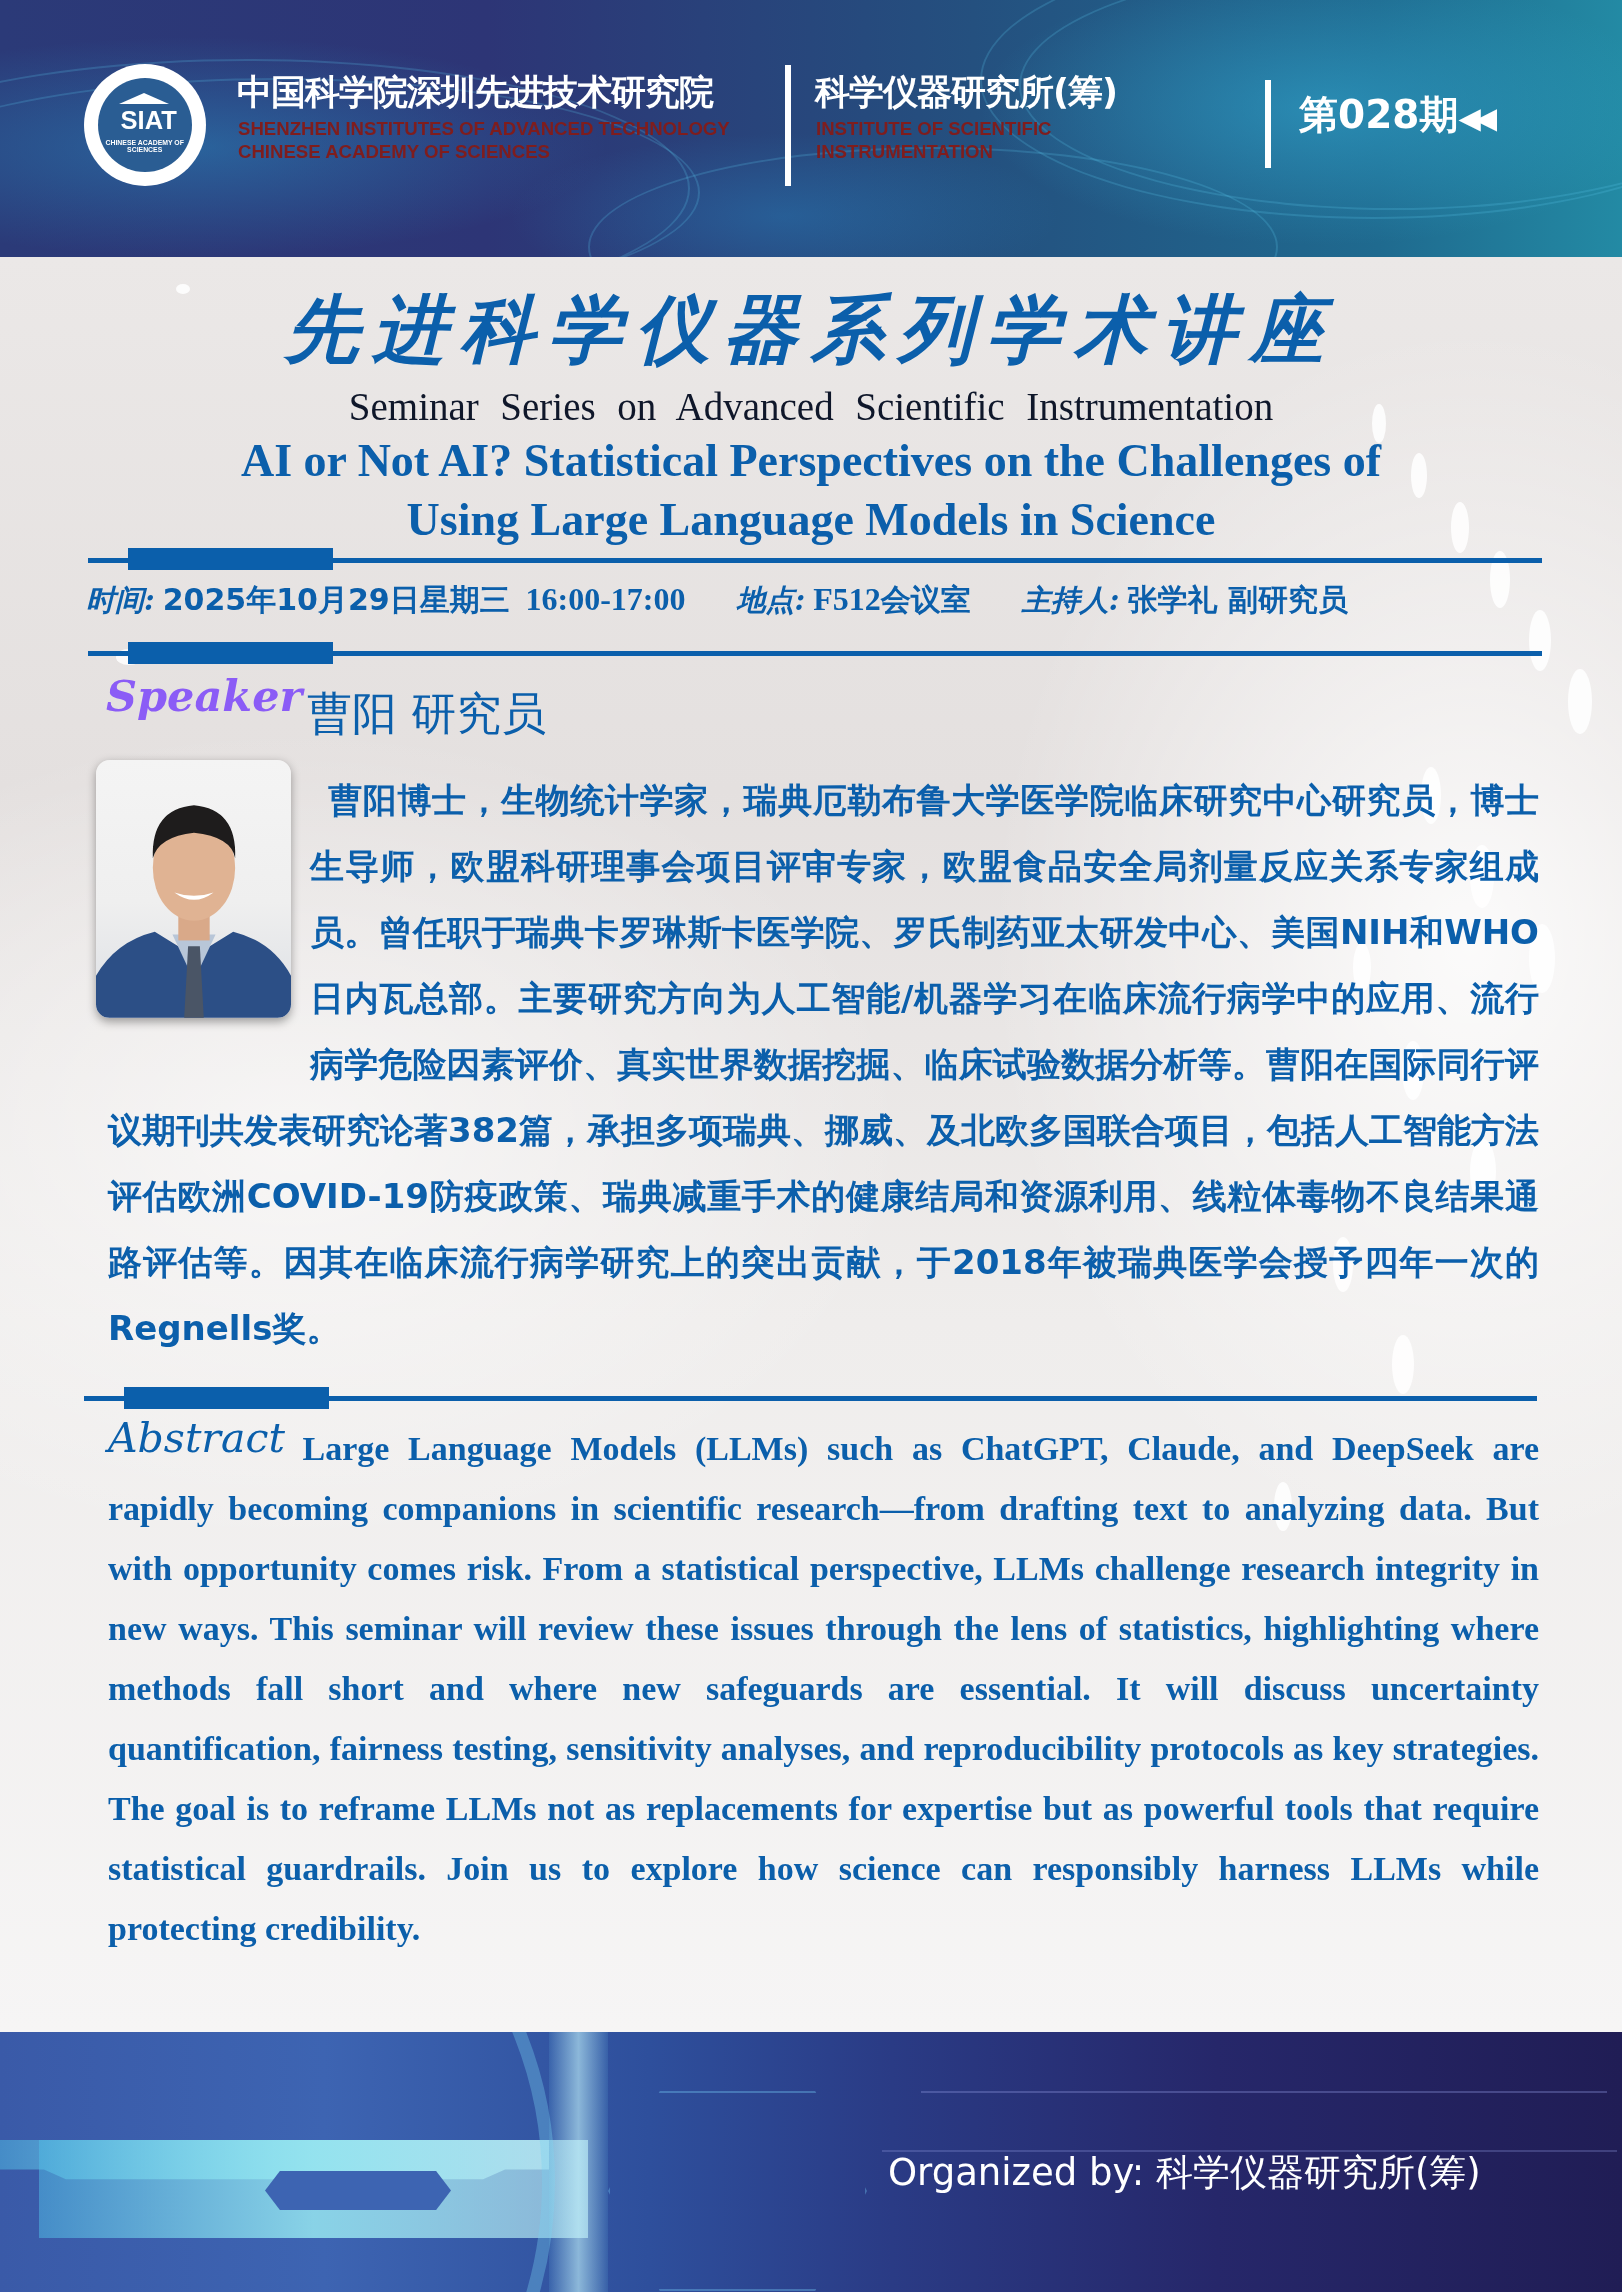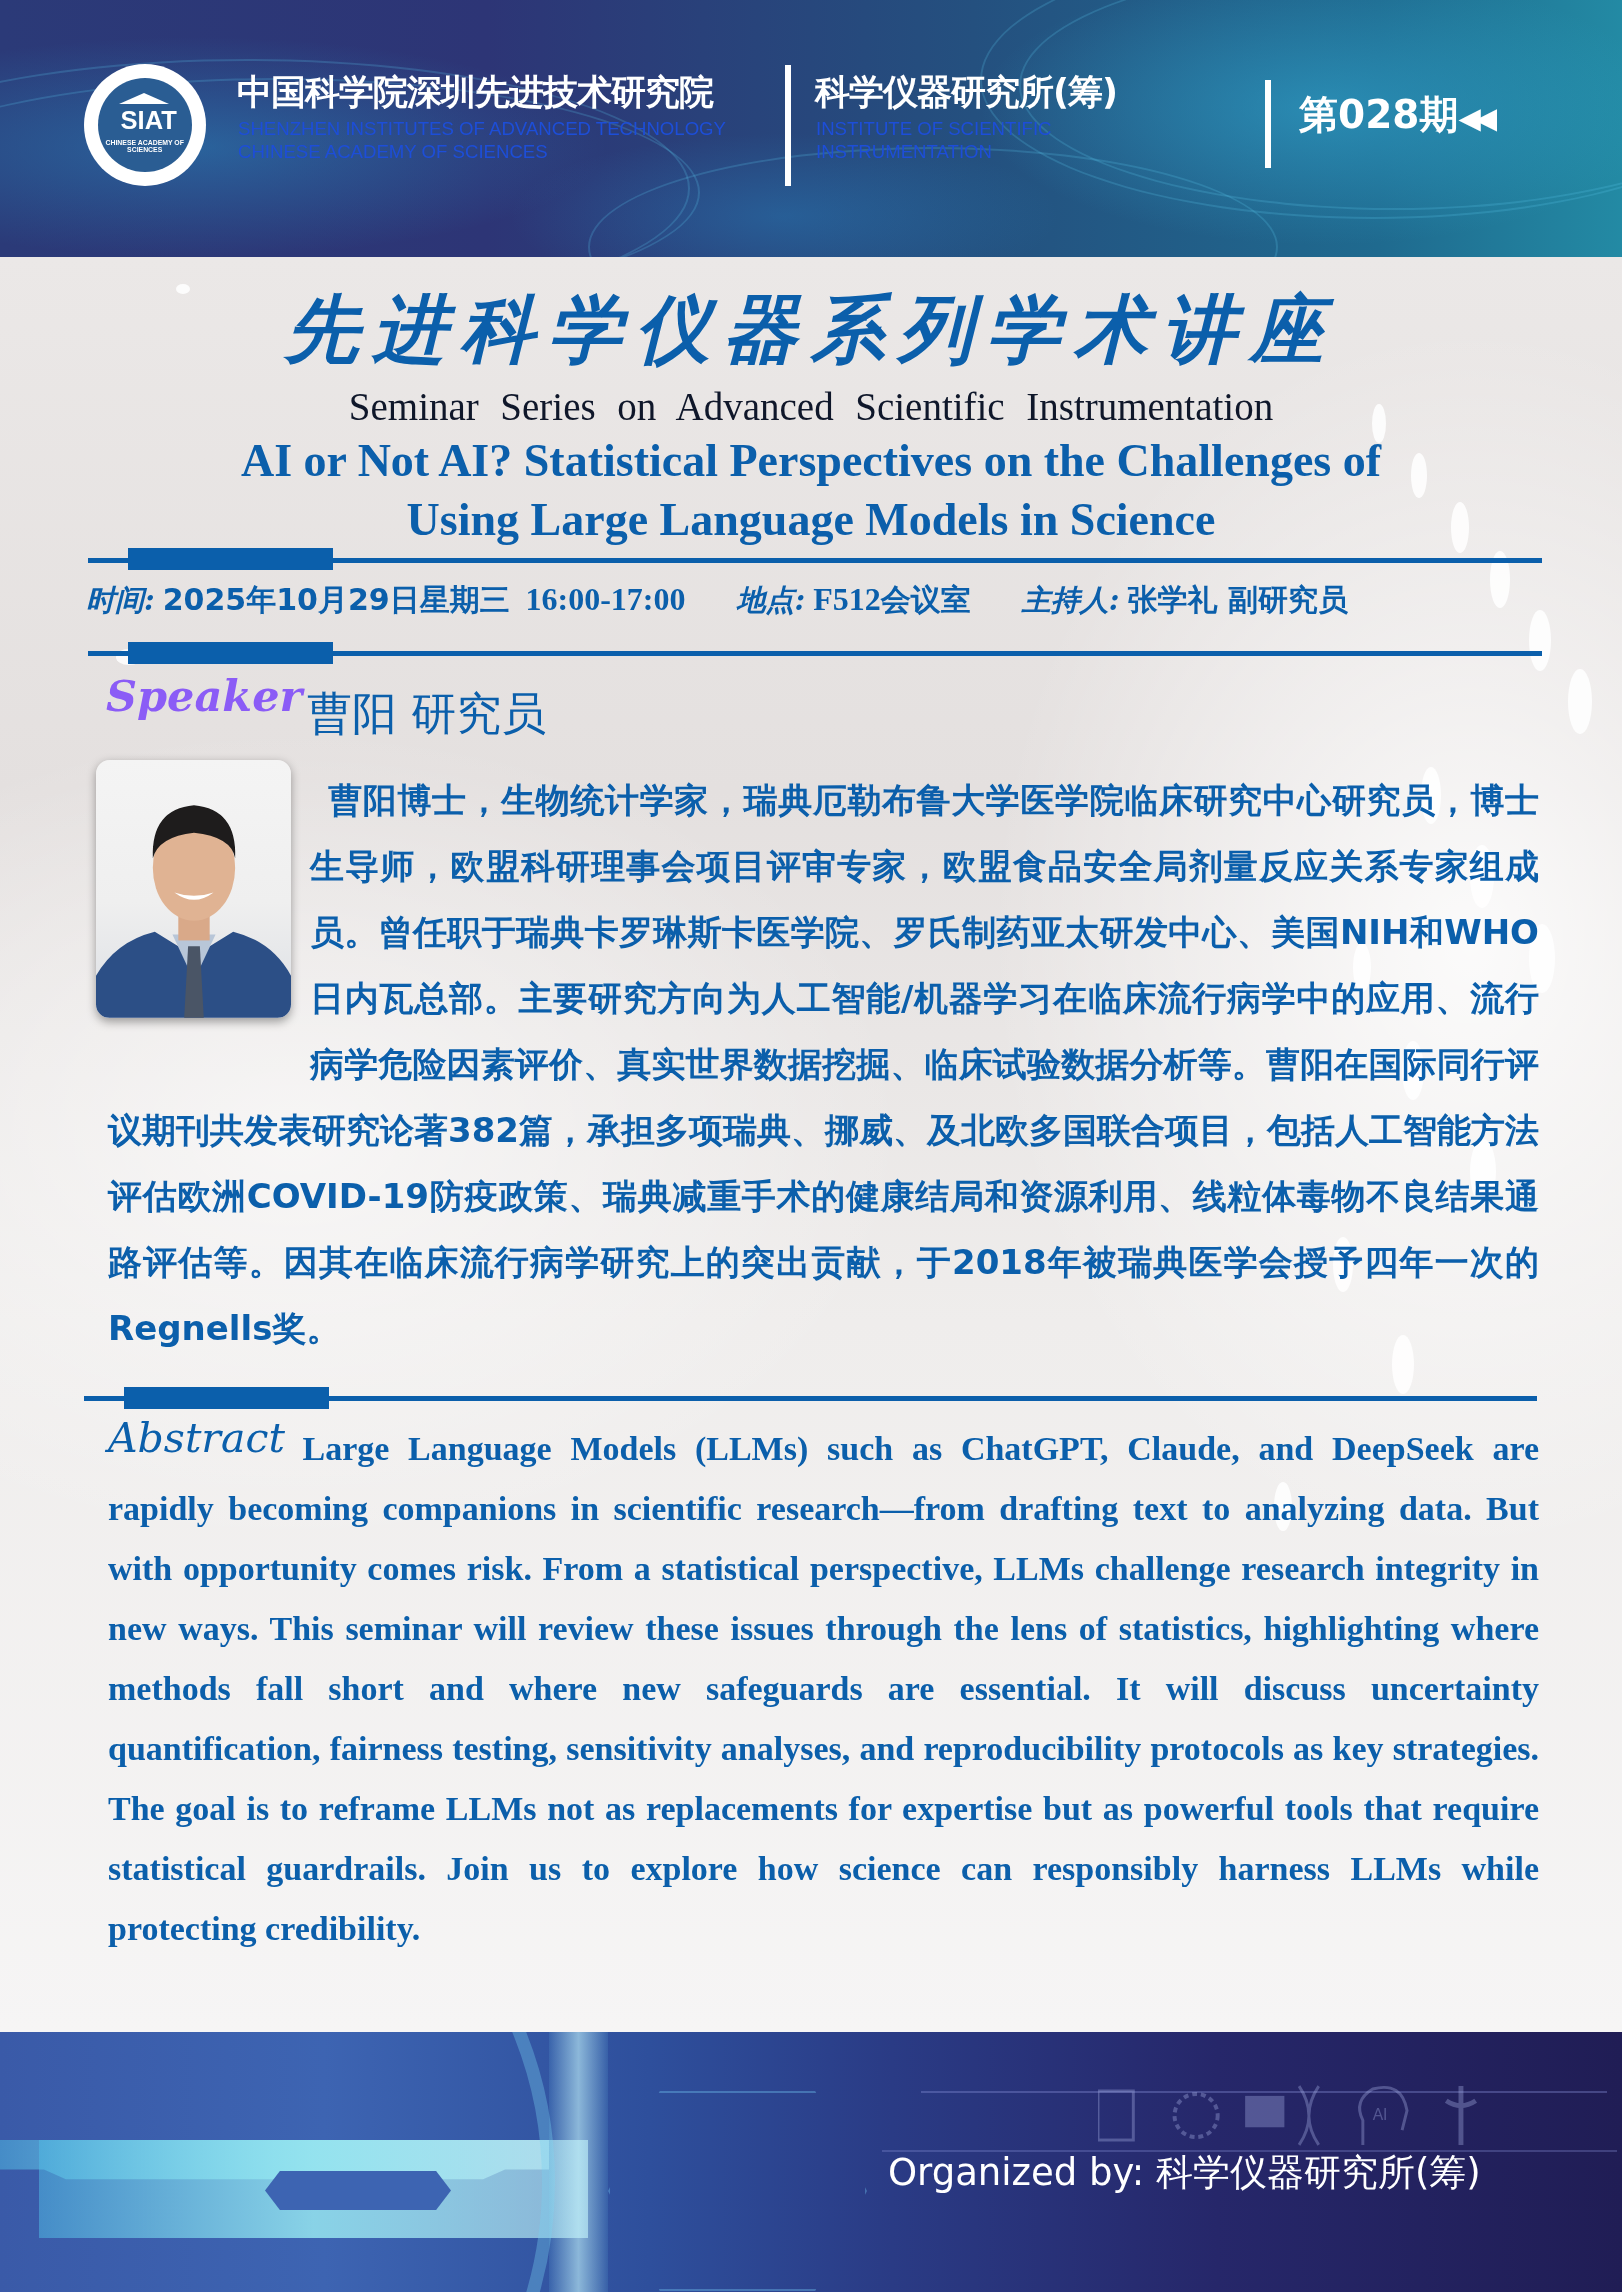--- a/index.html
+++ b/index.html
@@ -13,21 +13,21 @@
       radial-gradient(ellipse 392px 118px at 784px 216px, rgba(40,140,200,0.35), rgba(0,0,0,0) 70%),
       linear-gradient(90deg,#2b3a78 0%,#2d3576 30%,#24507f 60%,#1f6a8f 85%,#238aa4 100%);
     overflow:hidden;}
   .wave{position:absolute;border:2px solid rgba(90,200,235,0.22);border-radius:50%;}
   .logo{left:84px;top:64px;width:122px;height:122px;border-radius:50%;background:#fff;}
   .logo-inner{position:absolute;left:13.7px;top:13.7px;width:94px;height:94px;border-radius:50%;background:#2a5d93;}
   .logo-roof{position:absolute;left:21.6px;top:15.7px;width:0;height:0;border-left:25.5px solid transparent;border-right:25.5px solid transparent;border-bottom:11.8px solid #fff;}
   .logo-text{position:absolute;left:0;top:29px;width:102px;text-align:center;color:#fff;font-family:"Liberation Sans",sans-serif;font-weight:bold;font-size:25.5px;line-height:27.4px;}
   .logo-sub{position:absolute;left:0;top:61px;width:94px;text-align:center;color:#fff;font-family:"Liberation Sans",sans-serif;font-weight:bold;font-size:6.9px;line-height:7.8px;}
   .hdr-cn{color:#fff;font-family:"DejaVu Sans",sans-serif;font-weight:bold;font-size:35px;line-height:39px;white-space:nowrap;letter-spacing:-1px;}
-  .hdr-en{color:#1d4ed8;font-family:"Liberation Sans",sans-serif;font-weight:normal;font-size:18.6px;line-height:23.5px;white-space:nowrap;}
+  .hdr-en{color:#7f1d1d;font-family:"Liberation Sans",sans-serif;font-weight:bold;font-size:18.6px;line-height:23.5px;white-space:nowrap;}
   .vbar{background:#fff;width:5.9px;}
   .issue{color:#fff;font-family:"DejaVu Sans",sans-serif;font-weight:bold;font-size:39px;line-height:45px;white-space:nowrap;}
   
   .bodybg{left:0;top:257px;width:1622px;height:1775px;
     background:
       radial-gradient(ellipse 686px 882px at 1470px 686px, rgba(255,255,255,0.85), rgba(255,255,255,0) 70%),
       radial-gradient(ellipse 882px 588px at 294px 882px, rgba(255,255,255,0.6), rgba(255,255,255,0) 70%),
       linear-gradient(180deg,#ebe8e7 0%,#e4e0df 30%,#efedec 60%,#f6f5f5 100%);}
   .dot{position:absolute;background:rgba(255,255,255,0.85);border-radius:50%;}
   
@@ -164,26 +164,15 @@
 
 <div class="abs footer">
   <div class="f-band" style="left:0;top:108px;width:549px;height:98px;clip-path:polygon(0 0,100% 0,100% 30%,92% 30%,88% 40%,12% 40%,8% 30%,0 30%,0 0);"></div>
   <div class="f-band" style="left:39px;top:108px;width:549px;height:98px;"></div>
   <div style="position:absolute;left:265px;top:139px;width:186px;height:39px;background:#3d64b2;clip-path:polygon(8% 0,92% 0,100% 50%,92% 100%,8% 100%,0 50%);"></div>
   <div class="f-ring" style="left:-255px;top:-255px;width:784px;height:784px;"></div>
   <div style="position:absolute;left:549px;top:0;width:59px;height:261px;background:linear-gradient(90deg,rgba(120,220,245,0.1),rgba(200,250,255,0.6),rgba(120,220,245,0.1));"></div>
   <div style="position:absolute;left:608px;top:59px;width:255px;height:196px;border:2.9px solid rgba(110,190,235,0.4);clip-path:polygon(20% 0,80% 0,100% 50%,80% 100%,20% 100%,0 50%);"></div>
   <div style="position:absolute;left:921px;top:59px;width:686px;height:2px;background:rgba(140,150,220,0.35);"></div>
   <div style="position:absolute;left:882px;top:118px;width:735px;height:2px;background:rgba(140,150,220,0.3);"></div>
-  <div style="position:absolute;left:1098px;top:49px;width:412px;height:69px;opacity:0.35;">
-    <svg width="412" height="69" viewBox="0 0 420 70">
-      <rect x="0" y="10" width="36" height="50" fill="none" stroke="#aab4e8" stroke-width="3"></rect>
-      <circle cx="100" cy="35" r="22" fill="none" stroke="#aab4e8" stroke-width="4" stroke-dasharray="5 4"></circle>
-      <rect x="150" y="15" width="40" height="32" fill="#aab4e8"></rect>
-      <path d="M205 5 Q225 35 205 65 M225 5 Q205 35 225 65" stroke="#aab4e8" stroke-width="3" fill="none"></path>
-      <path d="M270 65 L270 40 Q260 20 280 8 Q310 0 315 30 L310 50" stroke="#aab4e8" stroke-width="3" fill="none"></path>
-      <text x="280" y="40" fill="#aab4e8" font-size="16" font-family="Liberation Sans, sans-serif">AI</text>
-      <path d="M370 5 L370 65 M355 20 Q370 30 385 20" stroke="#aab4e8" stroke-width="5" fill="none"></path>
-    </svg>
-  </div>
 </div>
 <div class="abs organizer">Organized by: 科学仪器研究所(筹)</div>
 
 
 </body></html>

